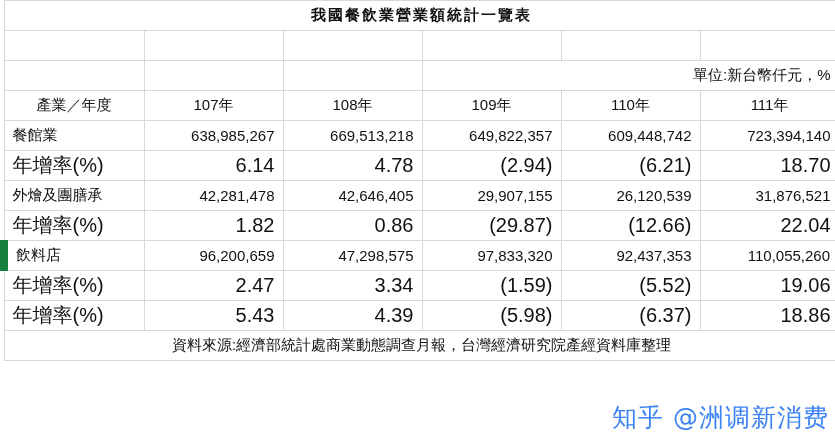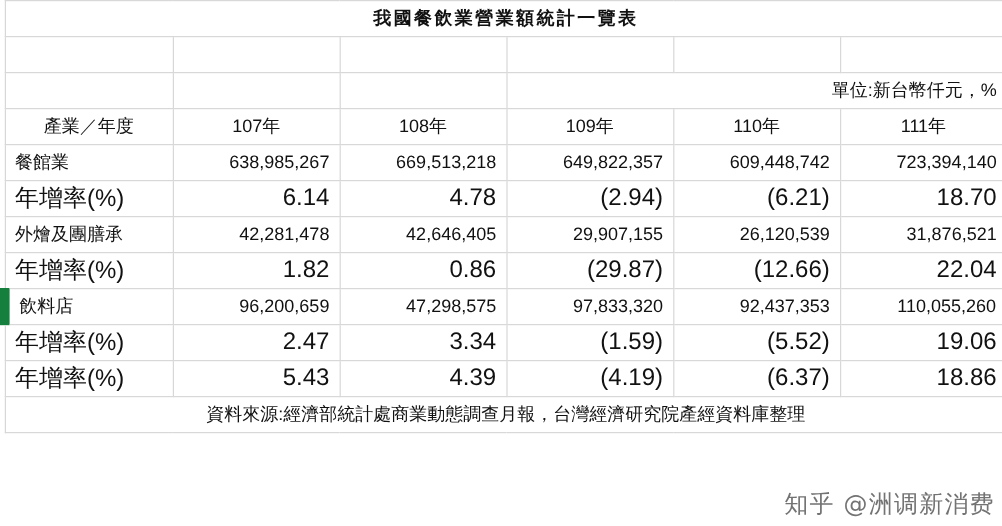--- a/index.html
+++ b/index.html
@@ -100,22 +100,22 @@
     height: 30px;
     font-size: 14px;
     text-align: center;
     color: #111111;
     border: 1px solid #d8d8d8;
   }
   .watermark {
     position: absolute;
     right: 6px;
     bottom: 4px;
-    font-size: 20px;
-    color: #737373;
+    font-size: 25px;
+    color: #3b82f6;
     font-family: "DejaVu Sans", sans-serif;
     letter-spacing: 1px;
     pointer-events: none;
   }
 </style>
 </head>
 <body>
 
 <div class="sheet">
   <table class="grid">
@@ -199,21 +199,21 @@
         <td class="num">2.47</td>
         <td class="num">3.34</td>
         <td class="num">(1.59)</td>
         <td class="num">(5.52)</td>
         <td class="num">19.06</td>
       </tr>
       <tr class="rate">
         <td class="label">年增率(%)</td>
         <td class="num">5.43</td>
         <td class="num">4.39</td>
-        <td class="num">(4.19)</td>
+        <td class="num">(5.98)</td>
         <td class="num">(6.37)</td>
         <td class="num">18.86</td>
       </tr>
 
       <tr class="source-row">
         <td colspan="6">資料來源:經濟部統計處商業動態調查月報，台灣經濟研究院產經資料庫整理</td>
       </tr>
     </tbody>
   </table>
 

